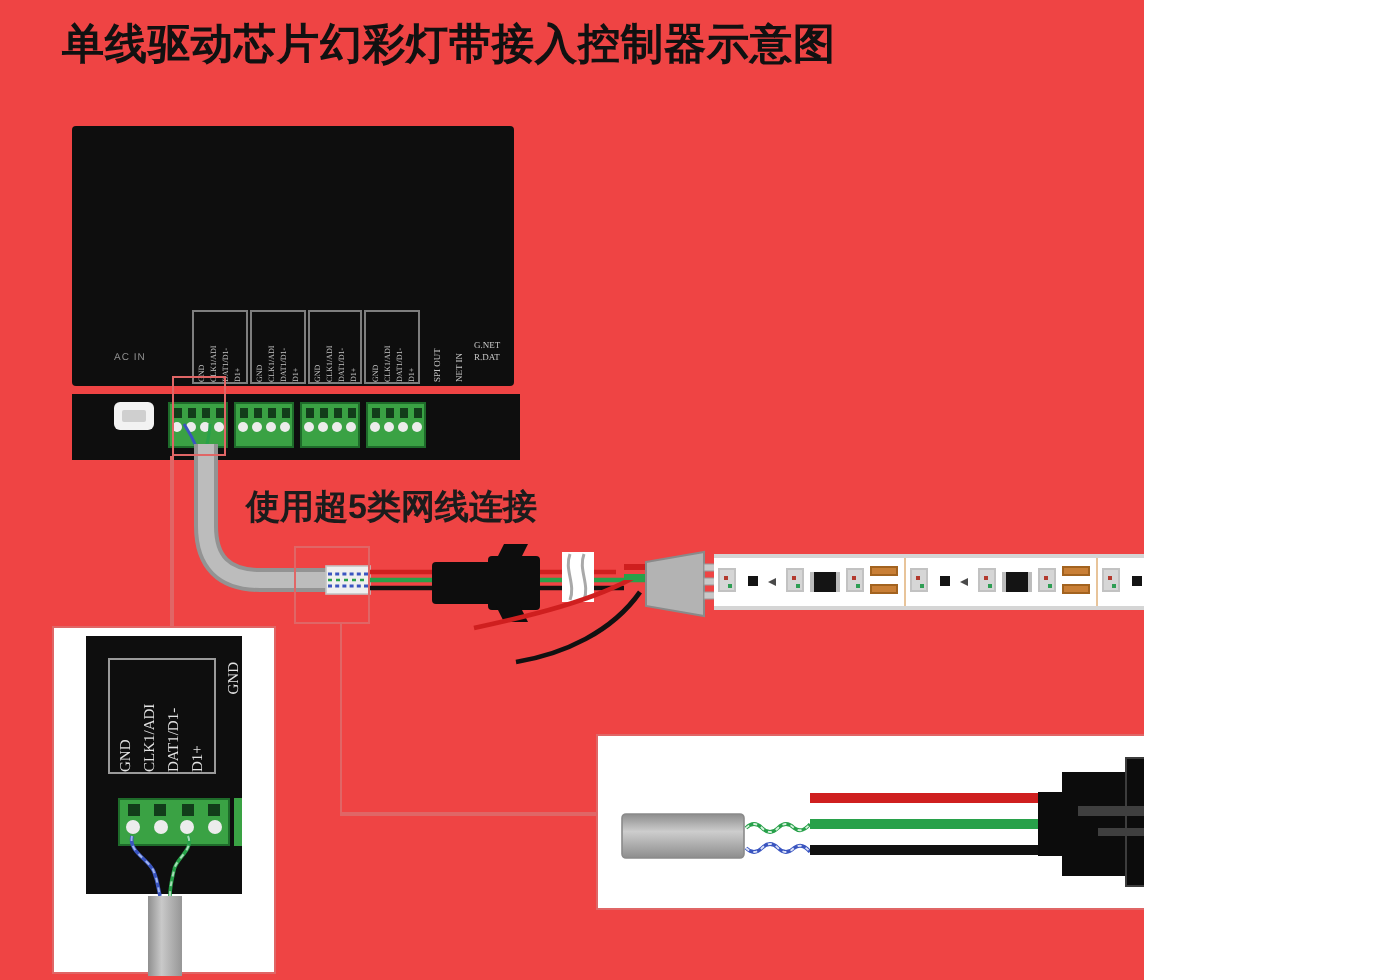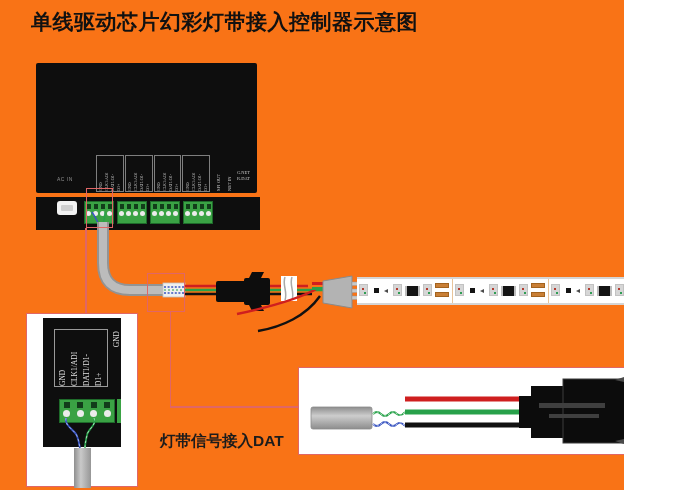--- a/index.html
+++ b/index.html
@@ -1,16 +1,16 @@
 <!DOCTYPE html>
 <html><head>
 <meta charset="utf-8">
 <style>
   html,body{margin:0;padding:0;background:#fff;}
-  #canvas{position:relative;width:624px;height:490px;background:#f97316;overflow:hidden;
+  #canvas{position:relative;width:572px;height:490px;background:#ef4444;overflow:hidden;
           font-family:"Liberation Sans",sans-serif;}
   .abs{position:absolute;}
   
   #title{left:31px;top:8px;font-size:21px;font-weight:700;color:#111;letter-spacing:.5px;}
   
   #ctrl-body{left:36px;top:63px;width:221px;height:130px;background:#0e0e0e;border-radius:2px;}
   #ctrl-name{left:0;top:41px;width:221px;text-align:center;color:#d8d8d8;
              font-family:"Liberation Serif",serif;font-size:13.5px;letter-spacing:1.5px;}
   #ac-in{left:21px;top:113px;font-size:5px;color:#8f8f8f;letter-spacing:.5px;}
   #port-groups{left:60px;top:92px;width:114px;height:37px;display:flex;gap:1px;}
@@ -279,21 +279,21 @@
         <div class="ic" style="left: 48px;"></div>
       </div>
     </div>
 
   <div id="hl-terminal" class="abs redbox"></div>
   <div id="line-left" class="abs"></div>
   <div id="hl-cable" class="abs redbox"></div>
   <div id="line-v" class="abs"></div>
   <div id="line-h" class="abs"></div>
 
-  <div id="signal-note" class="abs note">灯带信号接入DAT</div>
+  <div id="cable-note" class="abs note">使用超5类网线连接</div>
 
   <div id="detail-left" class="abs redbox">
     <div id="dl-black" class="abs">
       <div id="dl-frame" class="abs">
           <span class="vlabel big">GND</span>
           <span class="vlabel big">CLK1/ADI</span>
           <span class="vlabel big">DAT1/D1-</span>
           <span class="vlabel big">D1+</span>
         </div>
       <span id="dl-overflow" class="abs vlabel big">GND</span>

